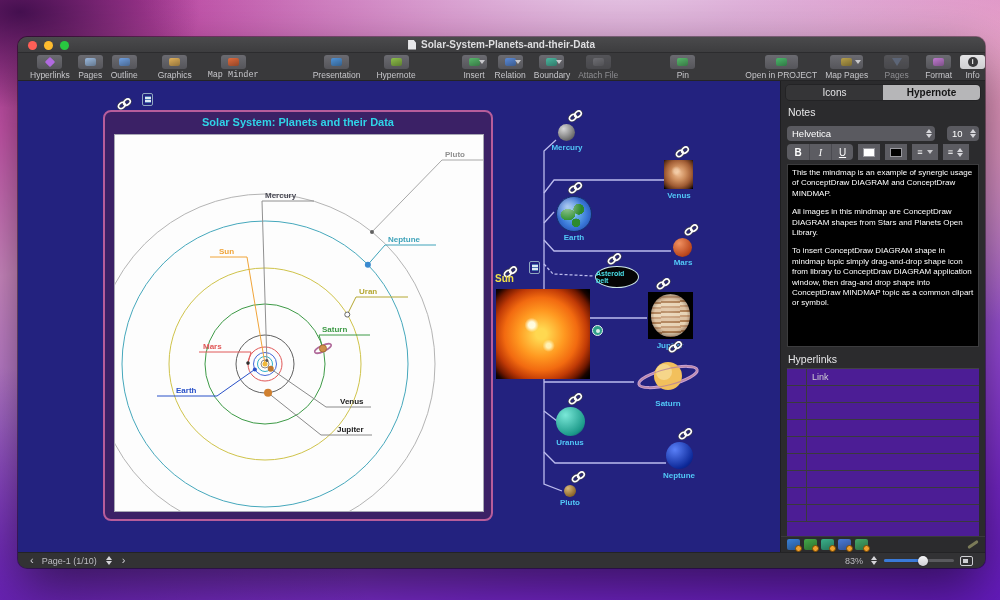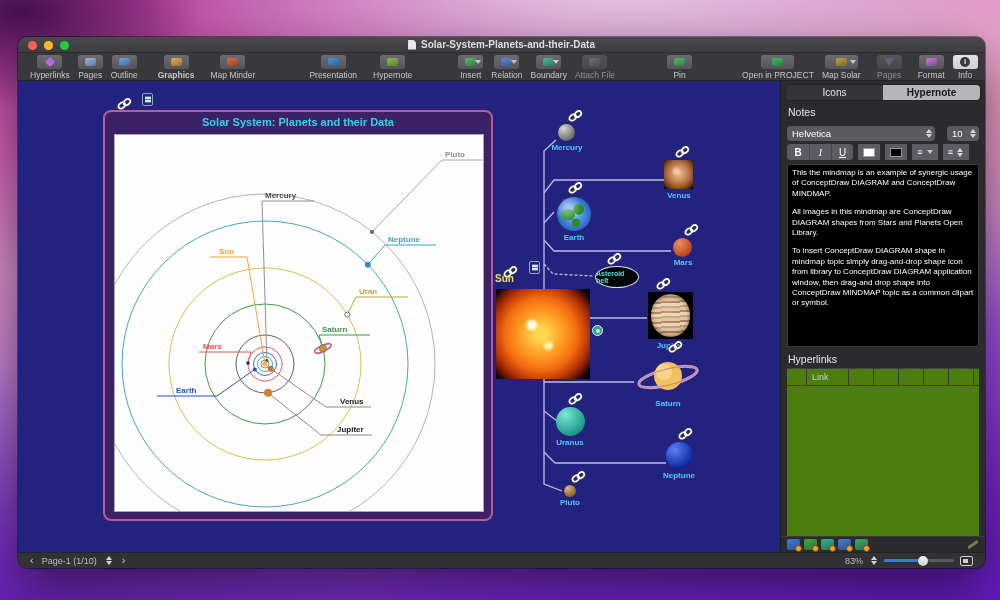--- a/index.html
+++ b/index.html
@@ -113,21 +113,21 @@
   .fbtn{ background:#5c5c62; height:16px; min-width:22px; display:flex; align-items:center; justify-content:center;
     color:#fff; font-size:10px; }
   .fgroup .fbtn + .fbtn{ border-left:1px solid #4a4a50; }
   .fbtn .sw{ width:12px; height:9px; display:block; border:1px solid #9a9aa0; }
   .fbtn small{ font-size:9px; }
   .notesbox{ margin:0 6px; height:183px; background:#000; border:1px solid #3c3c3e; padding:3px 4px;
     color:#fff; font-size:8px; line-height:1.3; overflow:hidden; flex:0 0 auto;}
   .notesbox p{ margin-bottom:8px; }
   .hyperlabel{ font-size:10.5px; color:#e8e8ea; padding:6px 7px 3px; flex:0 0 auto;}
   .linktable{ flex:1 1 auto; margin:0 6px 0; border-top:1px solid #424244; overflow:hidden;
-    display:flex; background:#4d7c0f; min-height:0;}
+    display:flex; flex-direction:column; background:#4c1d95; min-height:0;}
   .lrow{ display:flex; align-items:center; height:17px; border-bottom:1px solid #3a3a3c; flex:0 0 auto; }
   .lrow .c1{ width:20px; height:100%; border-right:1px solid #3a3a3c; display:flex; align-items:center; justify-content:center; flex:0 0 auto;}
   .lrow .c2{ flex:1; font-size:9px; color:#ececee; padding-left:5px; white-space:nowrap; overflow:hidden; }
   .lrow.head .c2{ color:#d0d0d4; }
   .globe{ width:11px; height:11px; border-radius:50%;
     background: radial-gradient(circle at 35% 30%, #9cc4f4 0 18%, #3a80d8 60%, #1c4a9a 100%);
     border:1px solid #16397a; }
   .pbottom{ height:16px; border-top:1px solid #3a3a3c; display:flex; align-items:center; gap:4px; padding:0 6px; flex:0 0 auto;}
   .chip{ width:13px; height:11px; border-radius:2px; position:relative; }
   .chip::after{ content:""; position:absolute; right:-2px; bottom:-2px; width:5px; height:5px; border-radius:50%;
@@ -175,29 +175,29 @@
           </span>
           <span class="tb-lbl">Pages</span>
         </div>
         <div class="tb-btn">
           <span class="tb-ic">
             <span class="glyph" style="--c: #6f9fe0; background: linear-gradient(160deg, rgb(111, 159, 224), rgba(0, 0, 0, 0.35)), rgb(111, 159, 224);"></span>
           </span>
           <span class="tb-lbl">Outline</span>
         </div>
       </div>
-      <div class="tb-group" style="margin-left: 12px; font-weight: bold;">
+      <div class="tb-group" style="margin-left: 12px;">
         <div class="tb-btn">
           <span class="tb-ic">
             <span class="glyph" style="--c: #e0b05a; background: linear-gradient(160deg, rgb(224, 176, 90), rgba(0, 0, 0, 0.35)), rgb(224, 176, 90);"></span>
           </span>
           <span class="tb-lbl">Graphics</span>
         </div>
       </div>
-      <div class="tb-group" style="margin-left: 8px;">
+      <div class="tb-group" style="margin-left: 8px; font-family: Liberation Mono, monospace;">
         <div class="tb-btn">
           <span class="tb-ic">
             <span class="glyph" style="--c: #e06a3c; background: linear-gradient(160deg, rgb(224, 106, 60), rgba(0, 0, 0, 0.35)), rgb(224, 106, 60);"></span>
           </span>
           <span class="tb-lbl">Map Minder</span>
         </div>
       </div>
       <div class="tb-group" style="margin-left: 46px;">
         <div class="tb-btn">
           <span class="tb-ic">
@@ -258,21 +258,21 @@
           </span>
           <span class="tb-lbl">Open in PROJECT</span>
         </div>
       </div>
       <div class="tb-group" style="margin-left: auto;">
         <div class="tb-btn">
           <span class="tb-ic wide">
             <span class="glyph" style="--c: #b8a04a; background: linear-gradient(160deg, rgb(184, 160, 74), rgba(0, 0, 0, 0.35)), rgb(184, 160, 74);"></span>
             <i class="dd"></i>
           </span>
-          <span class="tb-lbl">Map Solar</span>
+          <span class="tb-lbl">Map Pages</span>
         </div>
       </div>
       <div class="tb-group" style="margin-left: 8px;">
         <div class="tb-btn dim">
           <span class="tb-ic">
             <span class="glyph funnel" style="--c: #7a8aa8;"></span>
           </span>
           <span class="tb-lbl">Pages</span>
         </div>
       </div>

